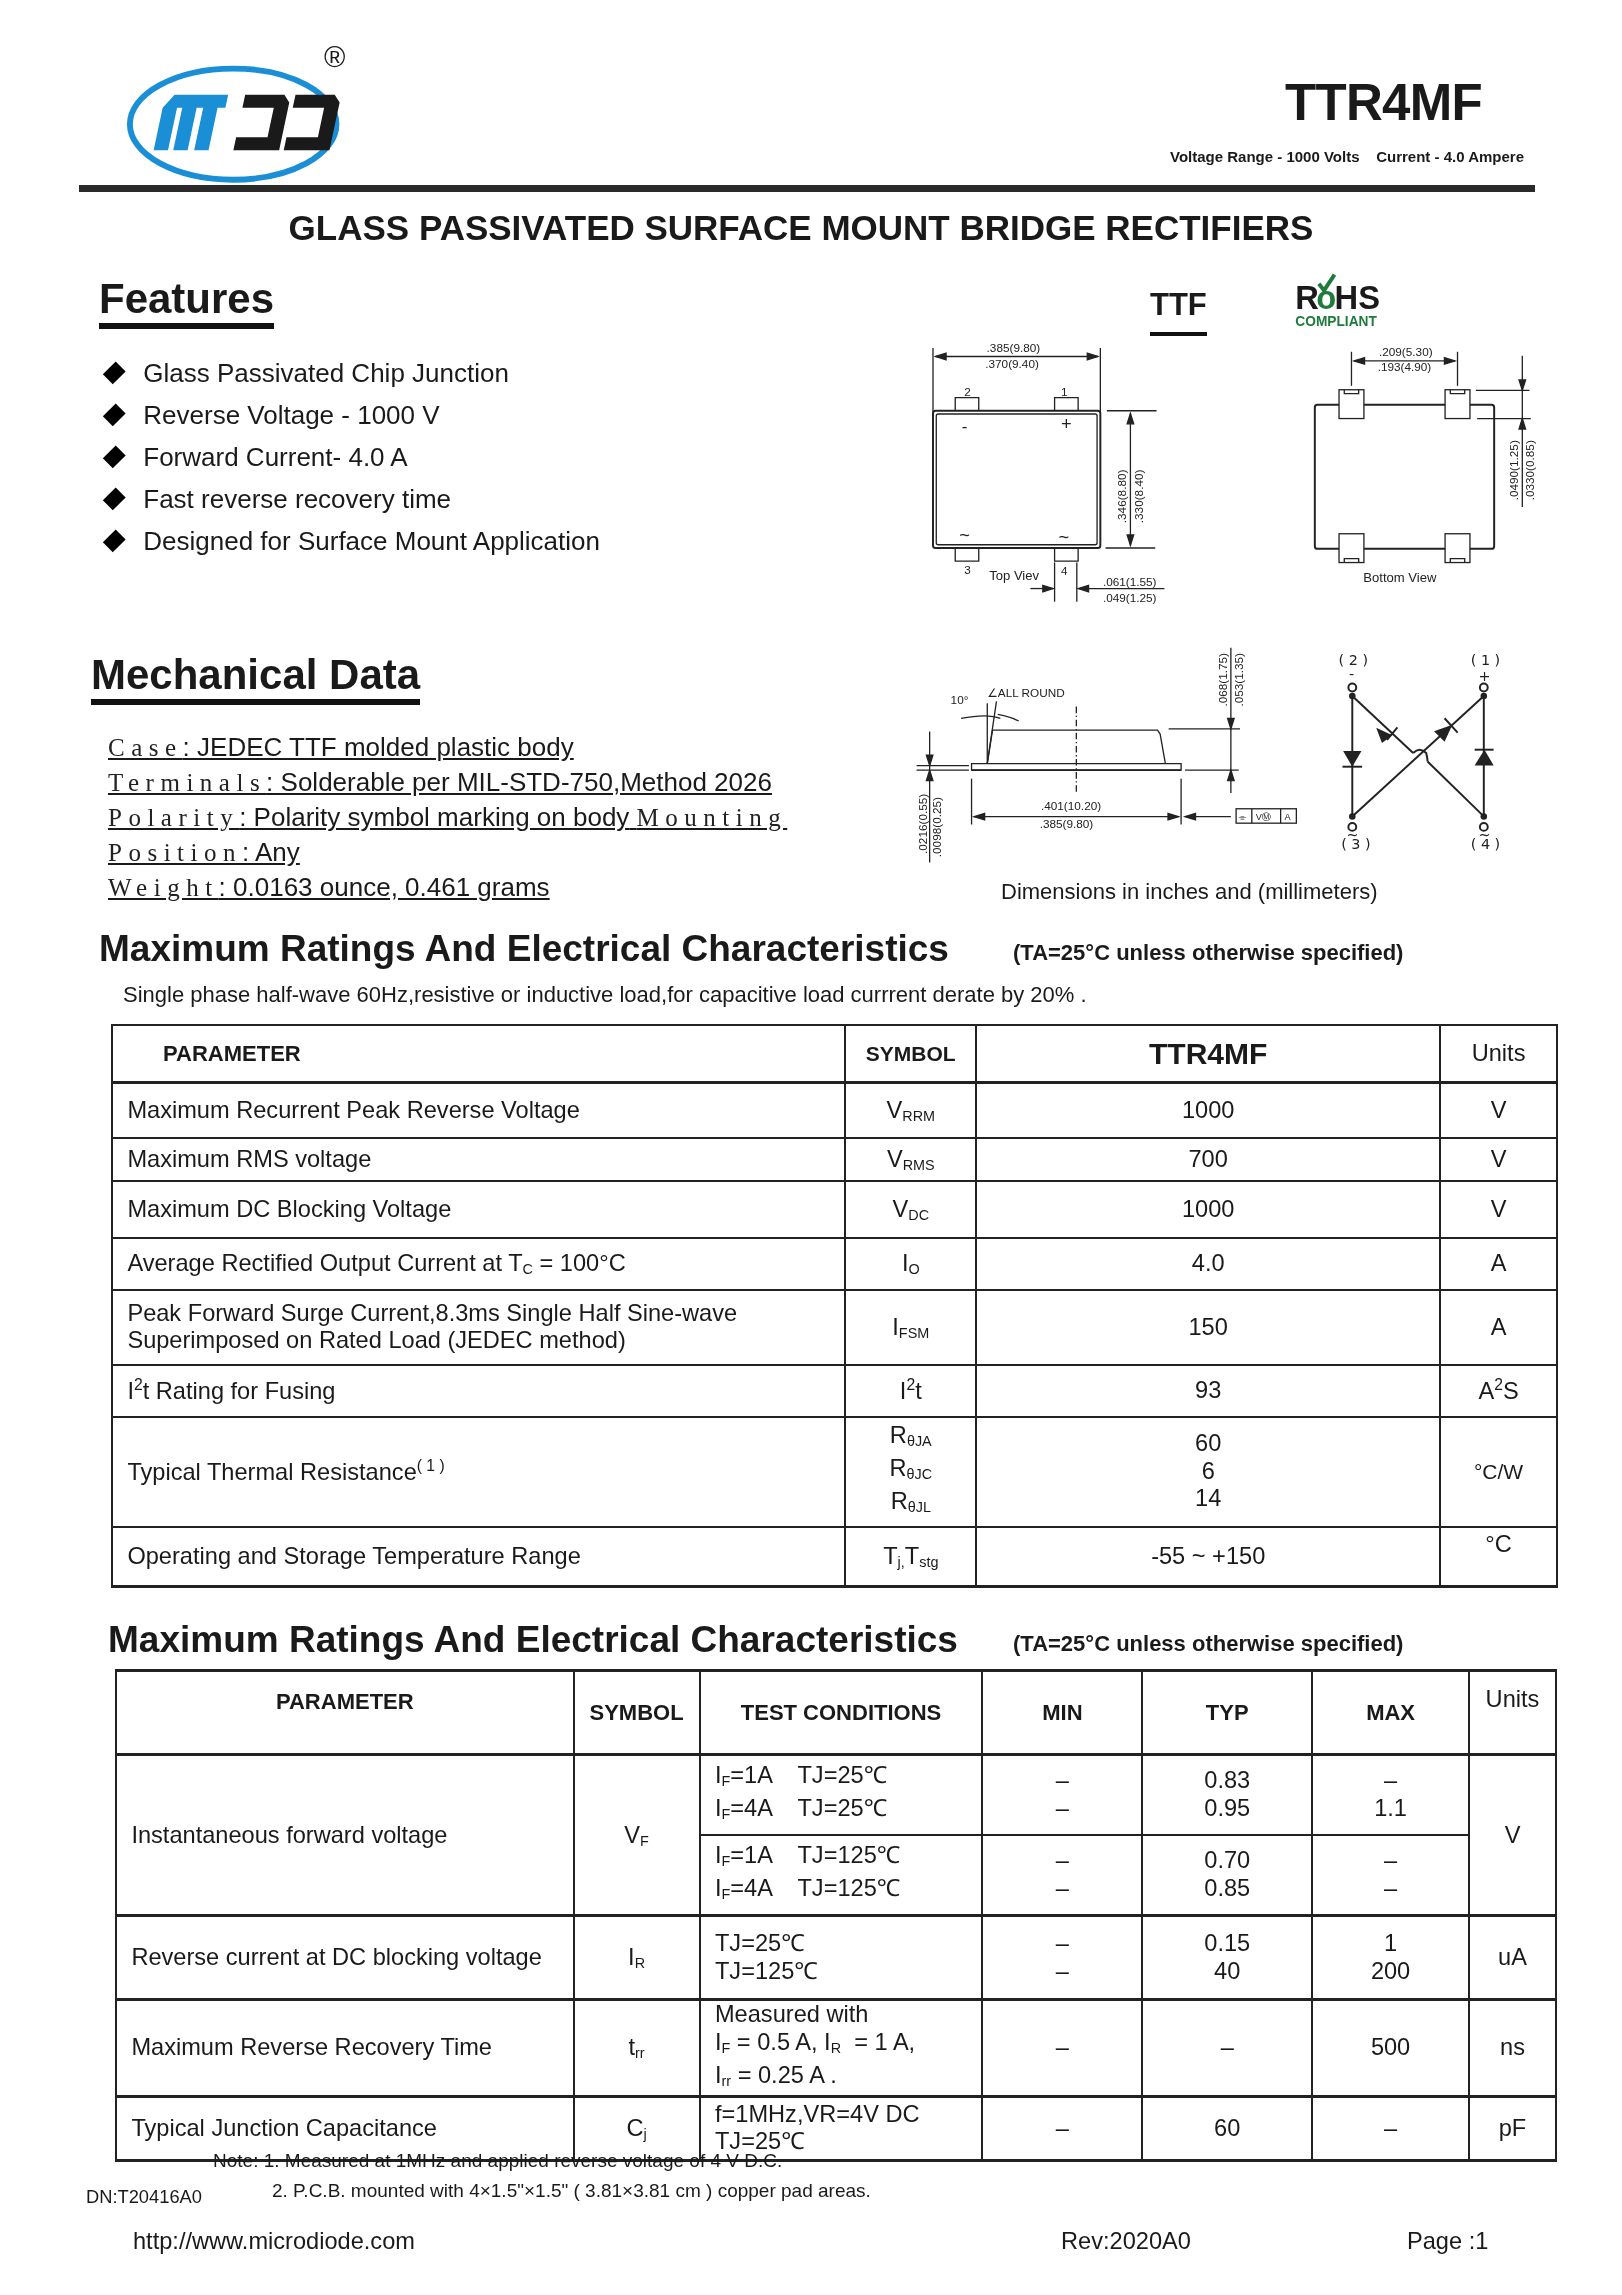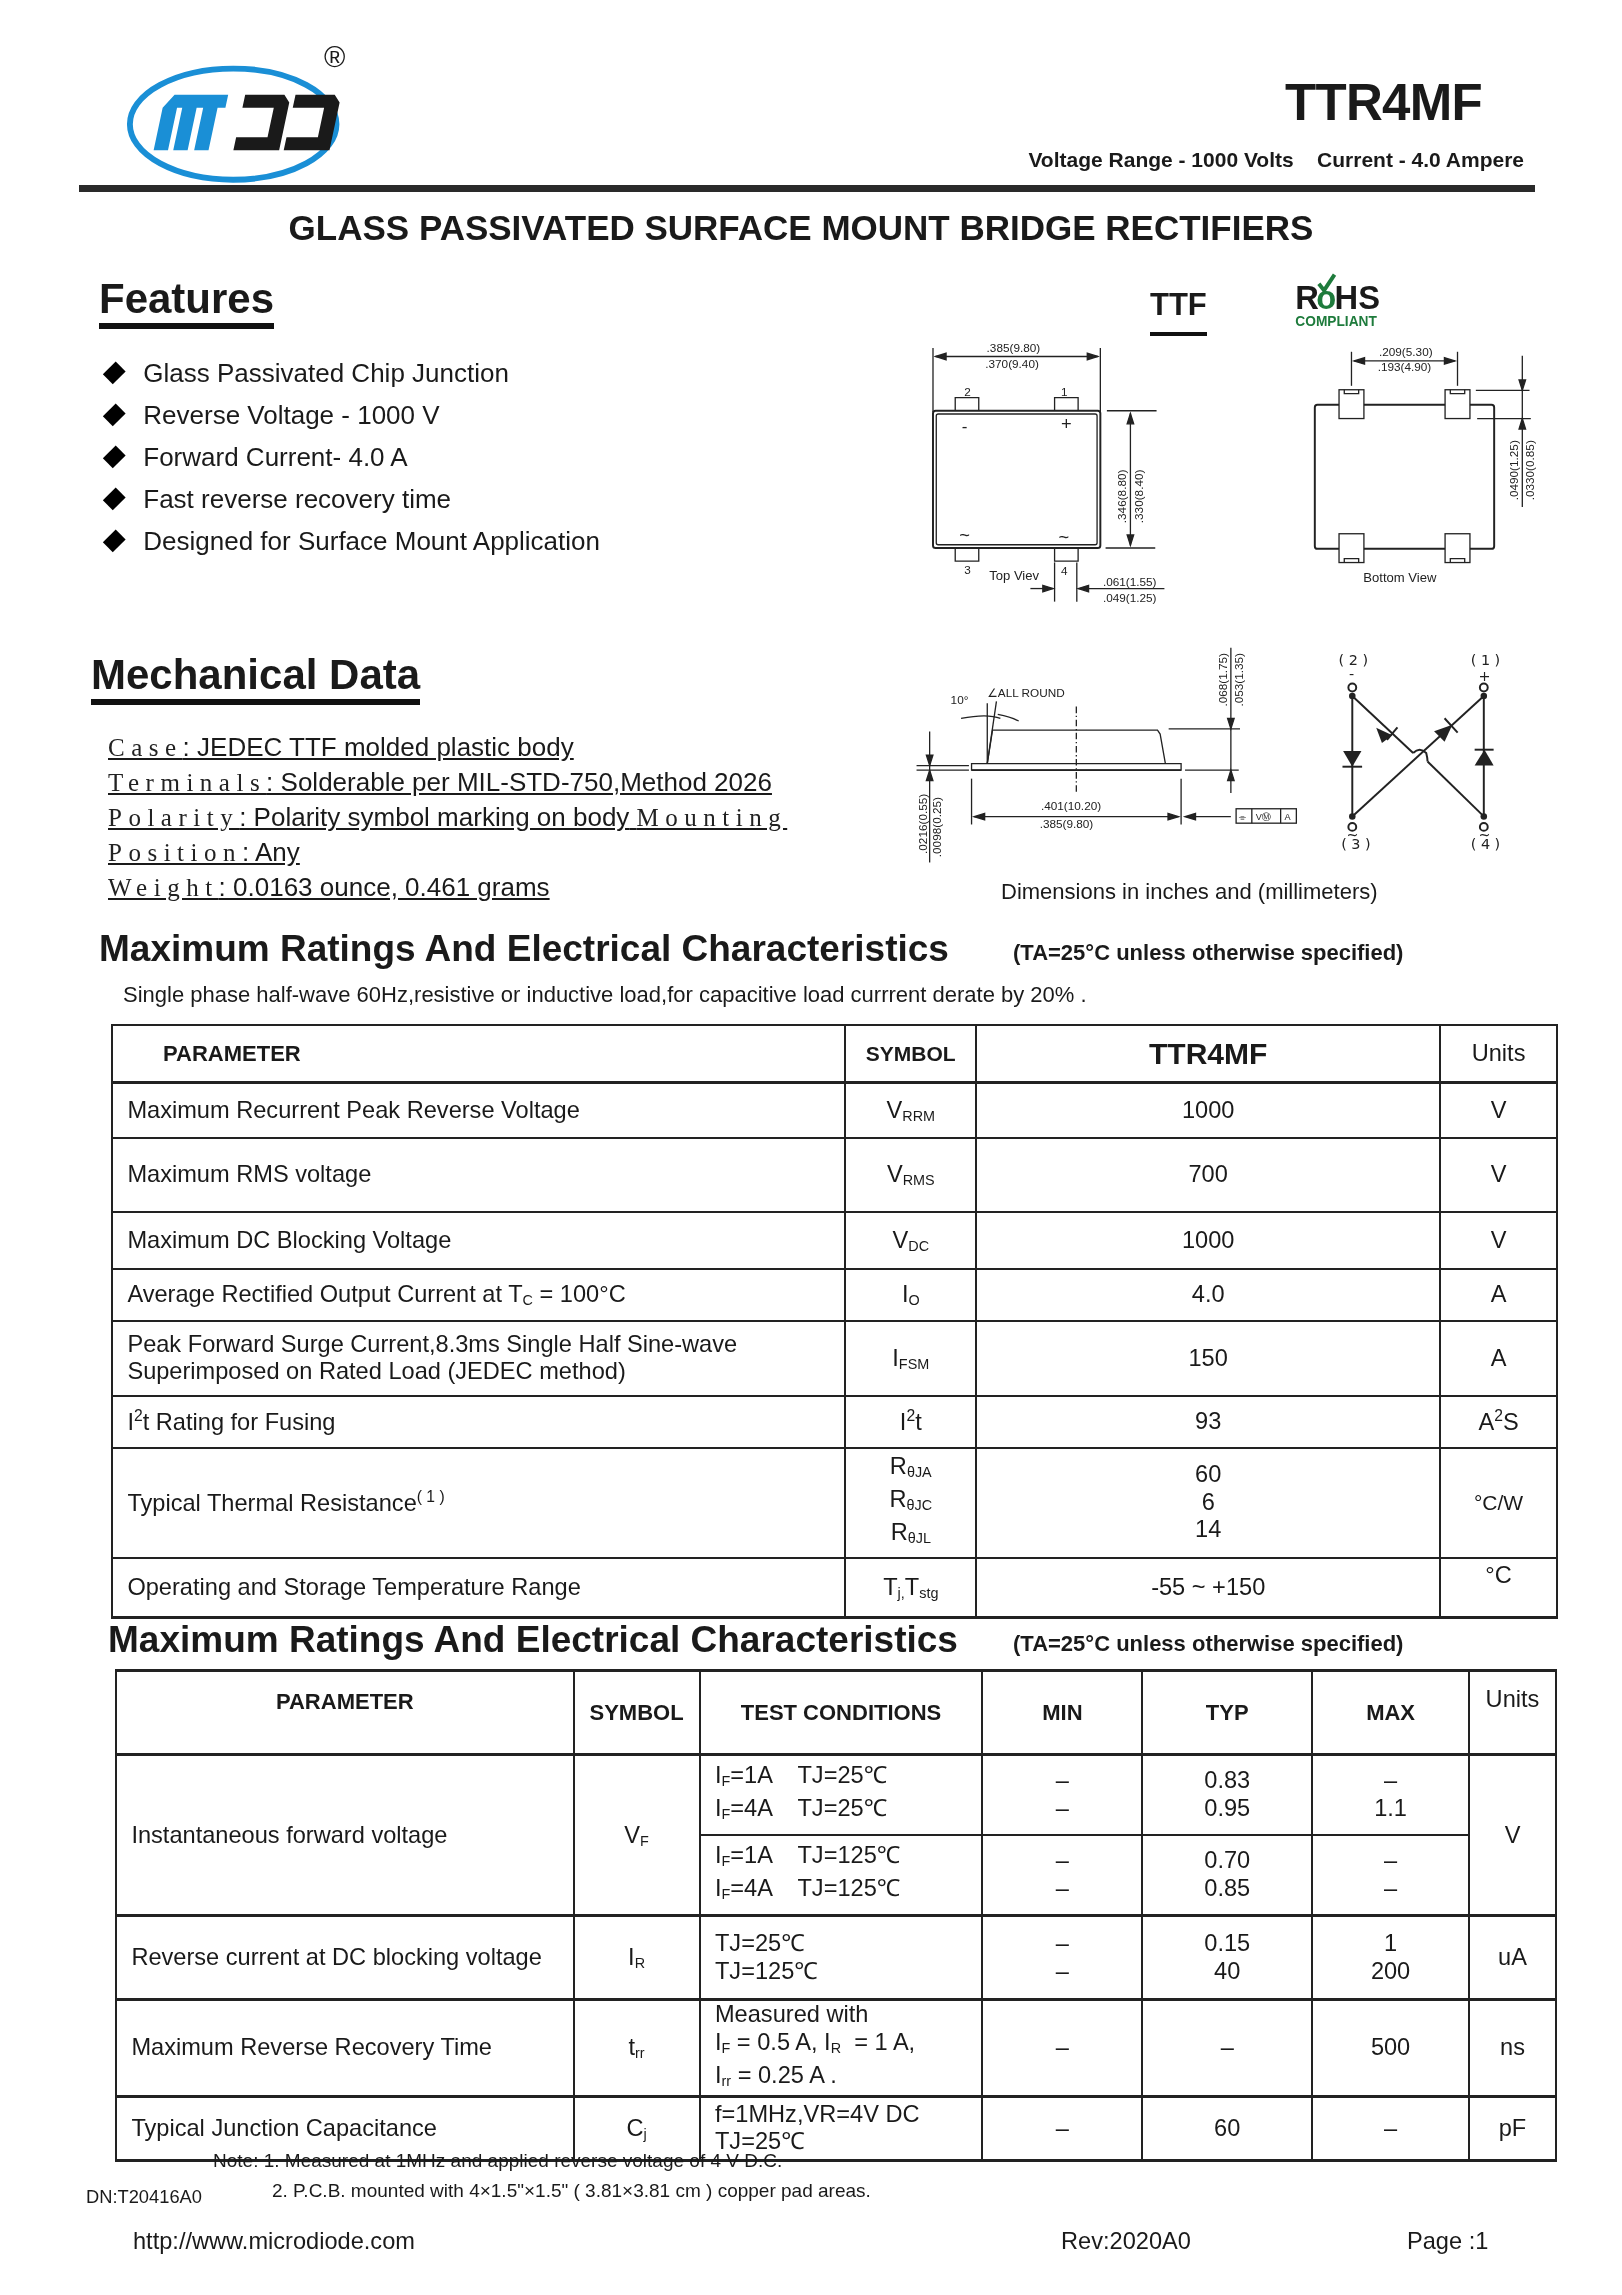--- a/index.html
+++ b/index.html
@@ -2,21 +2,21 @@
 <html style="font-size:10.5px"><head>
 <meta charset="utf-8">
 <style>
   html,body{margin:0;padding:0;background:#fff;}
   body{width:1622px;height:2295px;position:relative;overflow:hidden;font-family:"Liberation Sans",sans-serif;color:#1a1a1a;}
   .abs{position:absolute;}
   
   #logo{left:124px;top:62px;width:219px;height:121px;}
   #reg{left:324px;top:41px;font-size:29px;}
   #part-title{right:140px;top:73px;font-size:51px;font-weight:bold;letter-spacing:-0.7px;}
-  #subtitle{right:98px;top:148px;font-size:21px;font-weight:bold;}
+  #subtitle{right:98px;top:148px;font-size:15px;font-weight:bold;}
   #rule{left:79px;top:185px;width:1456px;height:6.5px;background:#2a2a2a;}
   #main-title{left:0;width:1602px;text-align:center;top:208px;font-size:35px;font-weight:bold;}
   .h2{font-size:42px;font-weight:bold;border-bottom:6.5px solid #111;padding-bottom:0;}
   #features-h{left:99px;top:275px;}
   #mech-h{left:91px;top:651px;}
   .bullets{left:99px;top:352px;font-size:26px;line-height:42px;}
   .bullets .b{display:flex;align-items:center;}
   .bullets .dia{display:inline-block;width:14.4px;height:14.4px;background:#000;transform:rotate(45deg) scaleY(1.3);margin:0 22px 0 7.9px;}
   .mech{left:108px;top:730px;font-size:26px;line-height:34px;text-decoration:underline;}
   .mech .lbl{font-family:"Liberation Serif",serif;letter-spacing:6.5px;color:#222;font-size:25px;}
@@ -278,21 +278,21 @@
     <th style="font-size:21px">SYMBOL</th>
     <th style="font-size:30px">TTR4MF</th>
     <th style="font-weight:normal;font-size:23.6px">Units</th>
   </tr>
   <tr style="height:55px">
     <td class="p">Maximum Recurrent Peak Reverse Voltage</td>
     <td class="sym"><span>V</span><sub>RRM</sub></td>
     <td>1000</td>
     <td>V</td>
   </tr>
-  <tr style="height:74px">
+  <tr style="height:43px">
     <td class="p">Maximum RMS voltage</td>
     <td class="sym"><span>V</span><sub>RMS</sub></td>
     <td>700</td>
     <td>V</td>
   </tr>
   <tr style="height:57px">
     <td class="p">Maximum DC Blocking Voltage</td>
     <td class="sym"><span>V</span><sub>DC</sub></td>
     <td>1000</td>
     <td>V</td>

